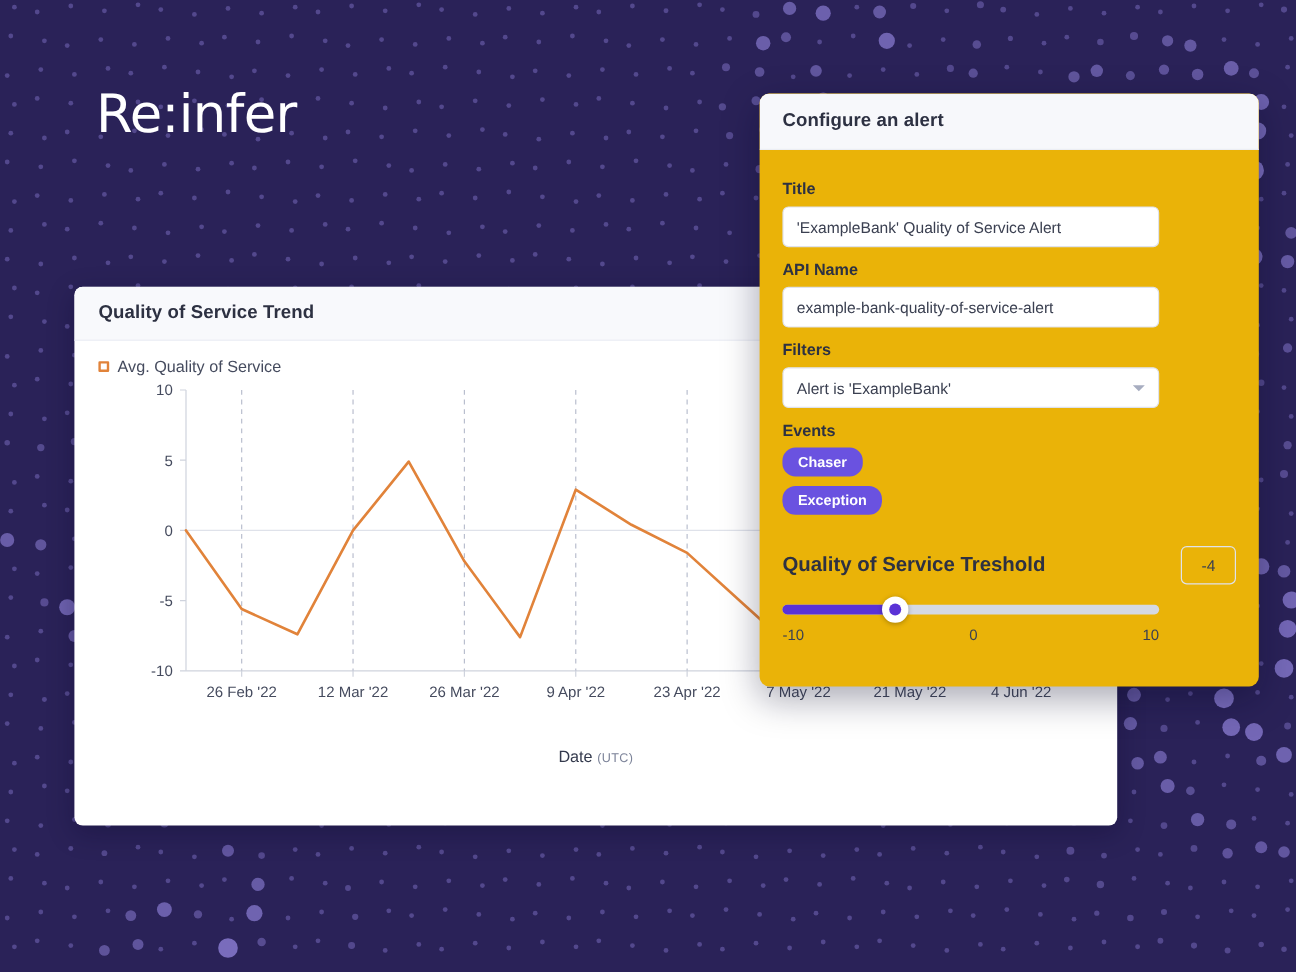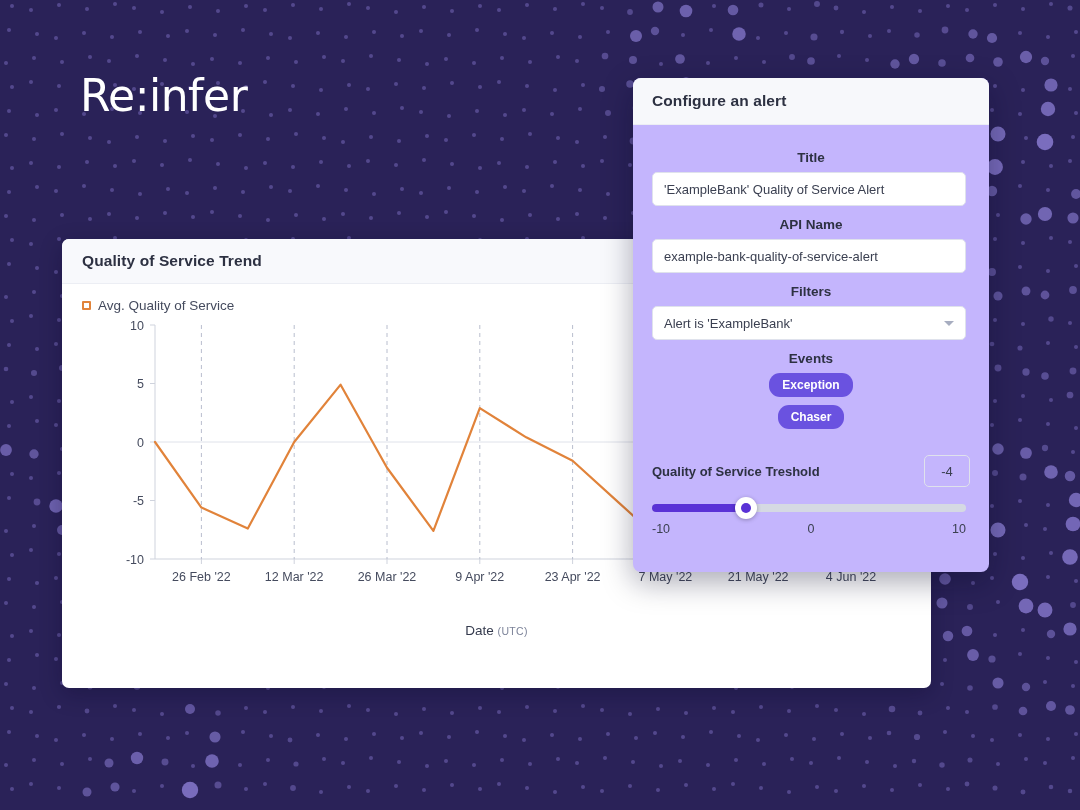--- a/index.html
+++ b/index.html
@@ -77,27 +77,26 @@
     position:absolute;
     left:0; width:869px; top:310px;
     text-align:center;
     font-size:13.5px; color:#343a4d;
   }
   #axis-x-title .utc { font-size:10.5px; color:#7b8298; letter-spacing:.3px;margin-top:40px; }
 
   
   #alert-panel {
     position:absolute; left:633px; top:78px;
-    width:356px; height:494px;
-    background:#c4b5fd;
+    width:416px; height:494px;
+    background:#eab308;
     border-radius:8px;
     box-shadow:0 10px 30px rgba(10,8,40,.35);
     overflow:hidden;
     z-index:5;
-    text-align:center;
   }
   #alert-panel-header {
     height:47px;
     background:#f7f8fb;
     border-bottom:1px solid #eceef4;
     display:flex; align-items:center;
     padding:0 19px;
   }
   #alert-panel-title {
     font-size:15.5px; font-weight:bold; color:#2d3142;
@@ -139,21 +138,21 @@
     font-size:12px; font-weight:bold;
     padding:5px 13px;
     border-radius:11px;
     margin-bottom:8px;
   }
   #threshold-row {
     display:flex; align-items:center; justify-content:space-between;
     margin-top:18px;
   }
   #threshold-label {
-    font-size:13px; font-weight:bold; color:#2d3142;
+    font-size:17px; font-weight:bold; color:#2d3142;
   }
   #threshold-value-box {
     width:46px; height:32px;
     border:1px solid #dfe2ec; border-radius:5px;
     display:flex; align-items:center; justify-content:center;
     font-size:13px; color:#3b4051;
   }
   #slider-track {
     position:relative;
     width:314px; height:8px;
@@ -1573,22 +1572,22 @@
     </div>
 
     <div class="field-label">Filters</div>
     <div class="select-input">
       <span>Alert is 'ExampleBank'</span>
       <span class="caret"></span>
     </div>
 
     <div class="field-label">Events</div>
     <div>
+      <div><span class="chip">Chaser</span></div>
       <div><span class="chip">Exception</span></div>
-      <div><span class="chip">Chaser</span></div>
     </div>
 
     <div id="threshold-row">
       <div id="threshold-label">Quality of Service Treshold</div>
       <div id="threshold-value-box">
         <span>-4</span>
       </div>
     </div>
 
     <div id="slider-track">

